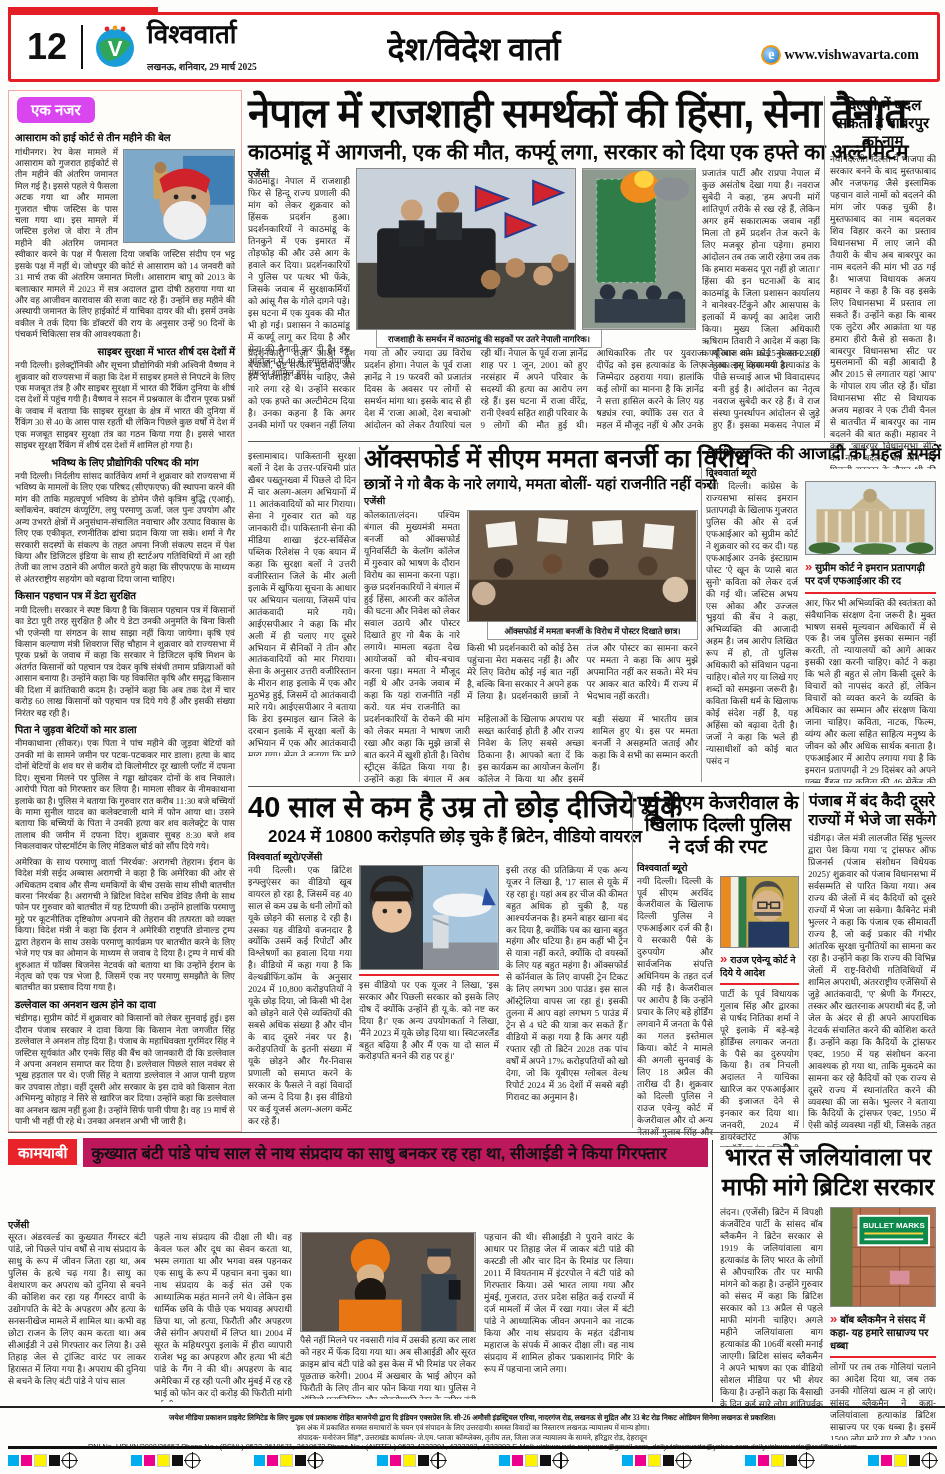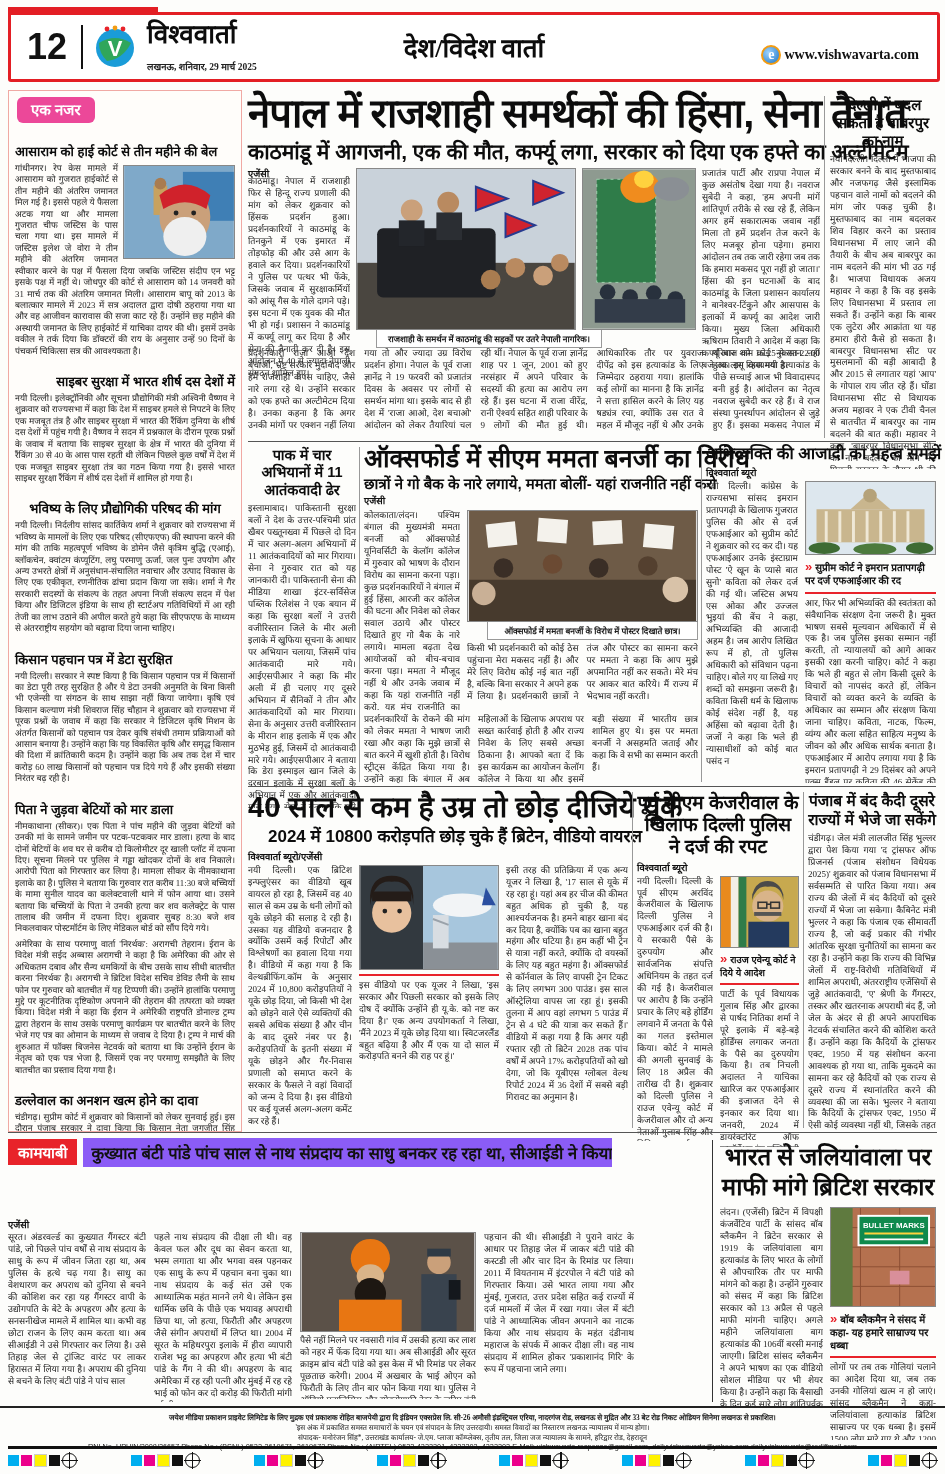--- a/index.html
+++ b/index.html
@@ -14,43 +14,43 @@
   .vline{background:#999;width:1px;}
   
   .masthead{left:8px;top:12px;width:926px;height:64px;border:3px solid #e31e24;border-radius:3px;background:#fff;
             display:flex;align-items:center;}
   .masthead::before{content:"";position:absolute;left:-3px;top:-8px;width:150px;height:8px;background:#e31e24;}
   .pageno{font-size:36px;font-weight:700;padding:0 14px 0 16px;color:#111;}
   .mast-div{width:2px;height:44px;background:#111;}
   .brandblock{margin-left:10px;line-height:1;}
   .brand{font-size:26px;font-weight:800;color:#0c0c0c;}
   .placedate{font-size:9.5px;font-weight:700;color:#222;margin-top:15px;}
-  .section-title{position:absolute;left:0;right:0;text-align:center;font-size:26px;font-weight:800;color:#0c0c0c;pointer-events:none;}
+  .section-title{position:absolute;left:0;right:0;text-align:center;font-size:32px;font-weight:800;color:#0c0c0c;pointer-events:none;}
   .website{position:absolute;right:18px;top:30px;font-size:14px;font-weight:700;color:#111;display:flex;align-items:center;gap:3px;}
   .eicon{width:20px;height:20px;border-radius:50%;background:radial-gradient(circle at 35% 35%,#9fd4ff,#1a73c4);
          color:#fff;font-weight:800;font-size:14px;display:flex;align-items:center;justify-content:center;
          border:2px solid #f39c12;box-sizing:border-box;}
   
   .onelook{left:8px;top:90px;width:234px;height:1042px;border:1px solid #f0a9a4;background:#fffdfa;box-sizing:border-box;padding:4px 6px;overflow:hidden;}
-  .onelook-label{display:inline-block;background:#ec4899;color:#fff;font-weight:800;font-size:15px;
+  .onelook-label{display:inline-block;background:#d946ef;color:#fff;font-weight:800;font-size:15px;
                  padding:2px 14px 4px;border-radius:6px;margin:2px 0 4px 2px;}
-  .ol-title{font-size:13px;font-weight:700;margin:18px 0 3px;color:#0c0c0c;line-height:1.15;}
+  .ol-title{font-size:10px;font-weight:700;margin:5px 0 3px;color:#0c0c0c;line-height:1.15;}
   .ol-body{font-size:8.8px;line-height:1.3;text-align:justify;color:#262626;}
   .ol-photo{float:right;width:112px;height:94px;margin:2px 0 3px 5px;}
   
   .cap{font-family:"Liberation Sans","DejaVu Sans",sans-serif;font-weight:700;font-size:10px;color:#111;line-height:1.25;}
   .chev{color:#e8232a;font-weight:800;font-size:13px;margin-right:3px;}
   .redrule{height:2px;background:#e8232a;margin-top:4px;}
   .photo-cap{font-size:8.5px;font-weight:700;text-align:center;border:1px solid #999;border-top:none;padding:3px 2px;background:#fff;margin-left:20px;}
   svg{display:block;}
   .ph{border:1px solid #888;box-sizing:border-box;background:#ddd;}
   
-  .strip{left:8px;top:1138px;width:604px;height:28px;display:flex;align-items:center;}
+  .strip{left:8px;top:1138px;width:700px;height:28px;display:flex;align-items:center;}
   .strip-label{background:#e8232a;color:#fff;font-weight:800;font-size:15px;padding:3px 10px;margin-right:6px;}
-  .strip-text{background:#8b5cf6;flex:1;font-weight:700;font-size:16.5px;padding:3px 8px;color:#111;
+  .strip-text{background:#be185d;flex:1;font-weight:700;font-size:16.5px;padding:3px 8px;color:#111;
               font-family:"Liberation Sans","DejaVu Sans",sans-serif;white-space:nowrap;overflow:hidden;}
   
   .footer{left:0;top:1406px;width:945px;border-top:2px solid #222;padding-top:4px;text-align:center;}
   .footer .f1{font-size:7.3px;font-weight:700;}
   .footer .f{font-size:7.3px;}
   .regrow{left:8px;top:1446px;width:929px;}
   .regbar{height:3px;background:#111;margin-bottom:4px;}
   .reggroups{display:flex;justify-content:space-between;align-items:center;}
   .reggroup{display:flex;gap:2px;align-items:center;}
   .sq{width:11px;height:11px;display:inline-block;}
@@ -171,21 +171,20 @@
 
   <div class="vline abs" style="left:824px;top:96px;height:342px"></div>
   <div class="abs" style="left:830px;top:96px;width:106px">
     <div class="hl" style="font-size:15px;text-align:center;line-height:1.2">दिल्ली में बदल सकता है बाबरपुर का नाम</div>
     <div class="body-txt" style="margin-top:4px;height:315px;overflow:hidden">नयी दिल्ली। दिल्ली में भाजपा की सरकार बनने के बाद मुस्तफाबाद और नजफगढ़ जैसे इस्लामिक पहचान वाले नामों को बदलने की मांग जोर पकड़ चुकी है। मुस्तफाबाद का नाम बदलकर शिव विहार करने का प्रस्ताव विधानसभा में लाए जाने की तैयारी के बीच अब बाबरपुर का नाम बदलने की मांग भी उठ गई है। भाजपा विधायक अजय महावर ने कहा है कि वह इसके लिए विधानसभा में प्रस्ताव ला सकते हैं। उन्होंने कहा कि बाबर एक लुटेरा और आक्रांता था यह हमारा हीरो कैसे हो सकता है। बाबरपुर विधानसभा सीट पर मुसलमानों की बड़ी आबादी है और 2015 से लगातार यहां 'आप' के गोपाल राय जीत रहे हैं। घोंडा विधानसभा सीट से विधायक अजय महावर ने एक टीवी चैनल से बातचीत में बाबरपुर का नाम बदलने की बात कही। महावर ने कहा, 'बाबरपुर विधानसभा सीट का नाम बदलने की मांग मैंने पिछली सरकार के दौरान भी की थी। बाबर लुटेरा, आक्रांता, बर्बर था। यह हमारा हीरो कैसे हो सकता है। उसने भगवान राम की जन्मस्थली अयोध्या में जबरन बाबरी ढांचा बनाया था, उसका का नाम बदलकर फैजाबाद कर दिया था। नाम तो उसने बदला था।' यह पूछे जाने पर कि नया नाम क्या रखा जाए, अजय महावर ने कहा कि बाबरपुर का नाम मोहनपुरी कर सकते हैं ।</div>
   </div>
 
   <div class="rule-h abs" style="left:248px;top:441px;width:688px"></div>
 
   <div class="abs" style="left:248px;top:447px;width:108px">
-    <div class="hl" style="font-size:14.5px;text-align:center;line-height:1.2">पाक में चार अभियानों में 11 आतंकवादी ढेर</div>
     <div class="body-txt" style="margin-top:4px;height:305px;overflow:hidden">इस्लामाबाद। पाकिस्तानी सुरक्षा बलों ने देश के उत्तर-पश्चिमी प्रांत खैबर पख्तूनख्वा में पिछले दो दिन में चार अलग-अलग अभियानों में 11 आतंकवादियों को मार गिराया। सेना ने गुरुवार रात को यह जानकारी दी। पाकिस्तानी सेना की मीडिया शाखा इंटर-सर्विसेज पब्लिक रिलेशंस ने एक बयान में कहा कि सुरक्षा बलों ने उत्तरी वजीरिस्तान जिले के मीर अली इलाके में खुफिया सूचना के आधार पर अभियान चलाया, जिसमें पांच आतंकवादी मारे गये। आईएसपीआर ने कहा कि मीर अली में ही चलाए गए दूसरे अभियान में सैनिकों ने तीन और आतंकवादियों को मार गिराया। सेना के अनुसार उत्तरी वजीरिस्तान के मीरान शाह इलाके में एक और मुठभेड़ हुई, जिसमें दो आतंकवादी मारे गये। आईएसपीआर ने बताया कि डेरा इस्माइल खान जिले के दरबान इलाके में सुरक्षा बलों के अभियान में एक और आतंकवादी मारा गया। सेना ने बताया कि मारे गये आतंकवादियों के पास से हथियार और गोला-बारूद भी बरामद किया गया है। ये कई आतंकवादी गतिविधियों में सक्रिय रूप से शामिल थे।</div>
   </div>
 
   <div class="vline abs" style="left:359px;top:447px;height:335px"></div>
   <div class="abs" style="left:364px;top:445px;width:334px">
     <div class="hl" style="font-size:25px;white-space:nowrap">ऑक्सफोर्ड में सीएम ममता बनर्जी का विरोध</div>
     <div class="hl" style="font-size:15px;font-weight:600;margin-top:4px;white-space:nowrap">छात्रों ने गो बैक के नारे लगाये, ममता बोलीं- यहां राजनीति नहीं करो</div>
     <div class="byline" style="margin-top:2px">एजेंसी</div>
     <div style="display:flex;gap:7px;margin-top:3px">
       <div class="body-txt" style="width:96px;height:200px;overflow:hidden">कोलकाता/लंदन। पश्चिम बंगाल की मुख्यमंत्री ममता बनर्जी को ऑक्सफोर्ड यूनिवर्सिटी के केलॉग कॉलेज में गुरुवार को भाषण के दौरान विरोध का सामना करना पड़ा। कुछ प्रदर्शनकारियों ने बंगाल में हुई हिंसा, आरजी कर कॉलेज की घटना और निवेश को लेकर सवाल उठाये और पोस्टर दिखाते हुए गो बैक के नारे लगाये। मामला बढ़ता देख आयोजकों को बीच-बचाव करना पड़ा। ममता ने मौजूद नहीं थे और उनके जवाब में कहा कि यहां राजनीति नहीं करो, यह मंच राजनीति का नहीं है।</div>

